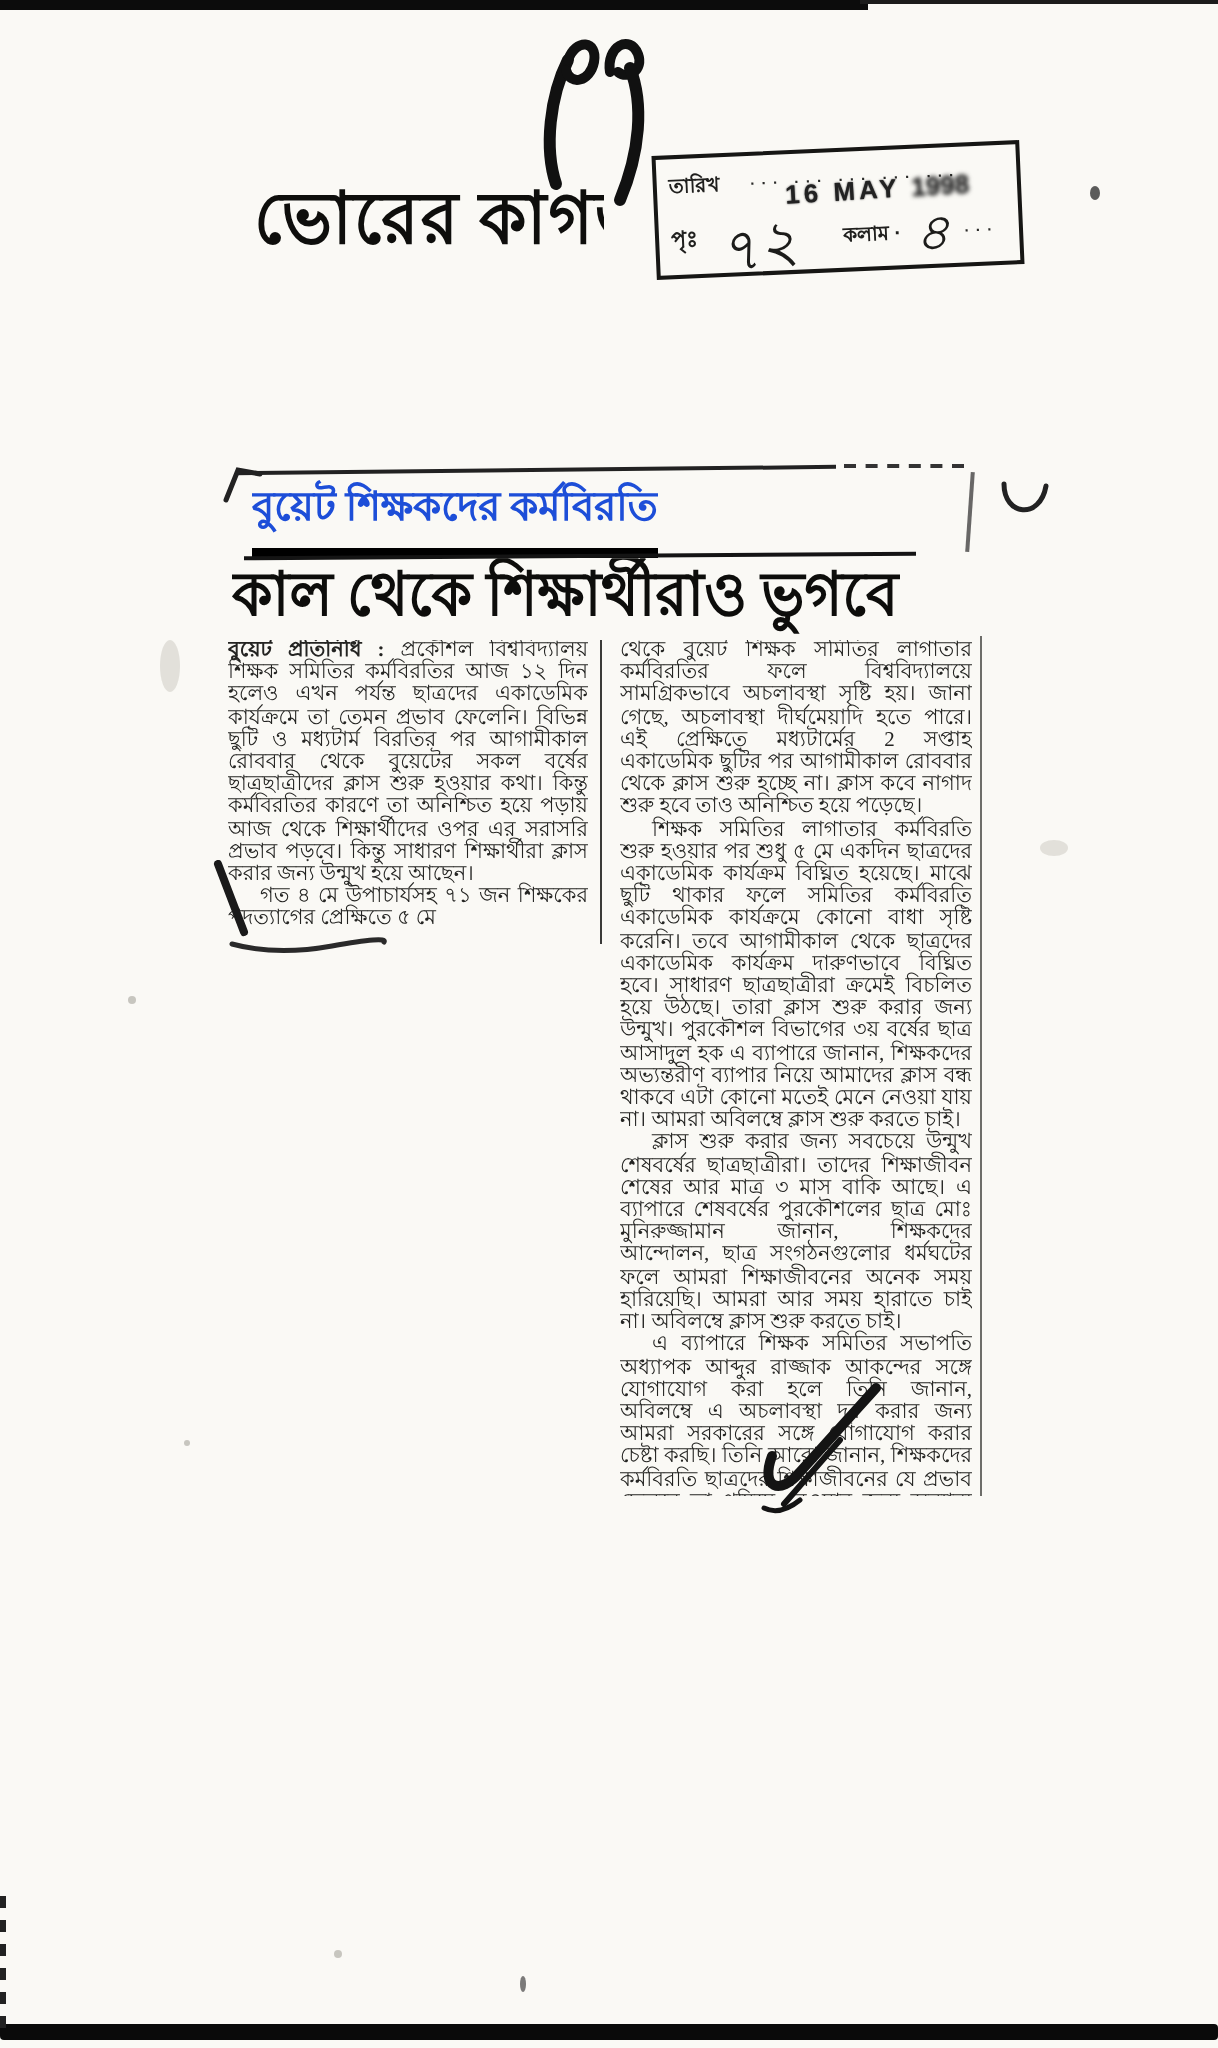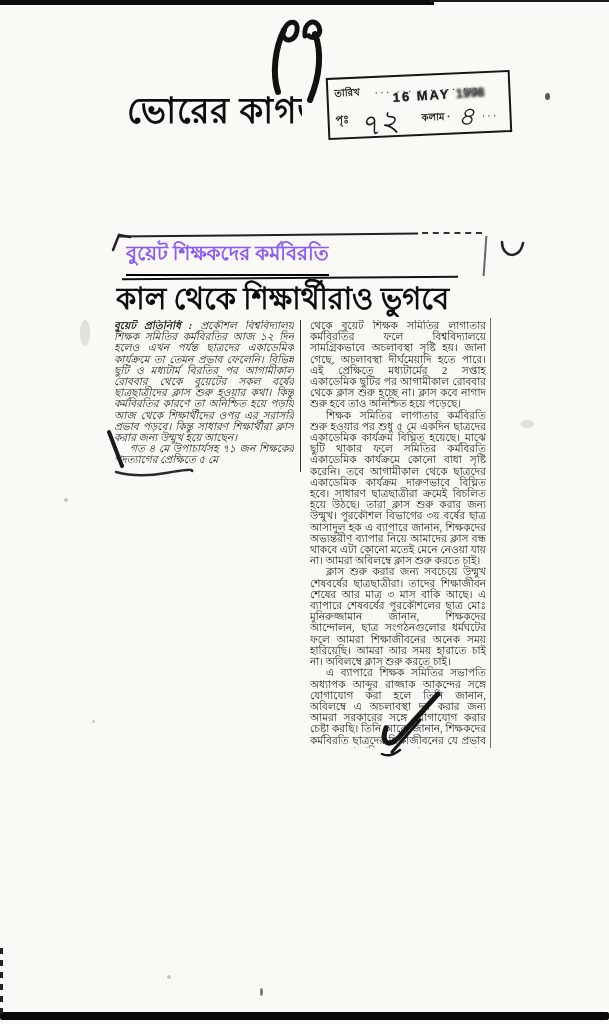--- a/index.html
+++ b/index.html
@@ -64,38 +64,38 @@
   
   .clipping{position:absolute;left:112px;top:230px;width:378px;}
   .clip-topline{
     position:absolute;left:6px;top:4px;width:300px;height:0;
     border-top:2px solid #222;transform:rotate(-0.6deg);
   }
   .clip-topline2{position:absolute;left:310px;top:2px;width:60px;height:0;border-top:2px dashed #333;}
   .kicker-bracket{position:absolute;left:-2px;top:2px;}
   .kicker{
     position:absolute;left:14px;top:8px;
-    font-size:20px;font-weight:bold;color:#8b5cf6;
-    border-bottom:2px solid #000000;
+    font-size:20px;font-weight:bold;color:#1d4ed8;
+    border-bottom:5px solid #000000;
     padding-bottom:3px;white-space:nowrap;overflow:hidden;max-width:300px;
   }
   .kicker-pen-u{position:absolute;left:388px;top:10px;}
   .headline-rule{position:absolute;left:10px;top:47px;width:336px;height:0;border-top:2px solid #141414;transform:rotate(-0.4deg);}
   .headline{
     position:absolute;left:4px;top:50px;width:372px;
     font-size:29px;font-weight:bold;line-height:36px;color:#0d0d0b;
     white-space:nowrap;overflow:hidden;transform:scaleY(1.05);
   }
   .bodytext{
     position:absolute;top:90px;
     font-size:10.5px;line-height:11.2px;
     text-align:justify;color:#242422;
     overflow:hidden;
   }
-  .col-left{left:2px;width:180px;height:152px;font-style:italic;}
+  .col-left{left:2px;width:180px;height:152px;}
   .col-right{left:198px;width:176px;height:428px;}
   .bodytext p{margin:0;}
   .bodytext p + p{text-indent:16px;}
   .byline{font-weight:bold;}
   .col-rule-mid{position:absolute;left:188px;top:90px;width:1px;height:152px;background:#3a3a38;}
   .col-rule-right{position:absolute;left:378px;top:88px;width:1px;height:430px;background:#4a4a46;opacity:.8;}
   .clip-right-tear{position:absolute;left:372px;top:6px;width:2px;height:40px;background:#2a2a2a;transform:rotate(4deg);opacity:.7;}
   .leftcol-scribble{position:absolute;left:2px;top:232px;}
   .leftcol-diag{position:absolute;left:-6px;top:200px;}
   .end-check{position:absolute;left:268px;top:458px;}

